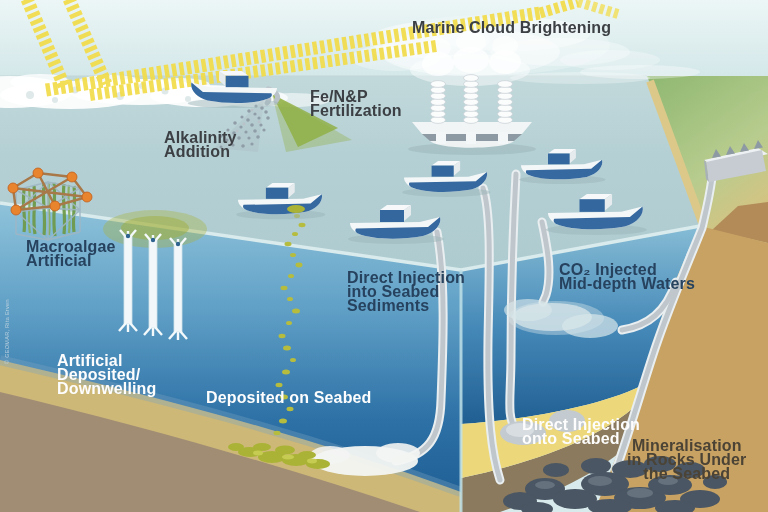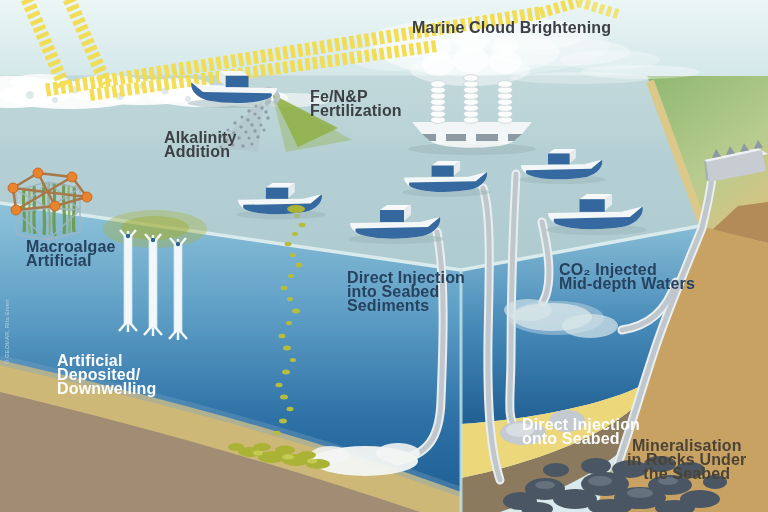--- a/index.html
+++ b/index.html
@@ -428,20 +428,21 @@
 <div class="lbl lbl-navy" style="left:26px;top:240px">
   <div>Macroalgae</div>
   <div>Artificial</div>
 </div>
 <div class="lbl lbl-white" style="left:57px;top:314px">
   <div>Artificial</div>
   <div>Deposited/</div>
   <div>Downwelling</div>
 </div>
 <div class="lbl lbl-white" style="left:206px;top:351px">
+  <div>Deposited on Seabed</div>
 </div>
 <div class="lbl lbl-navy" style="left:347px;top:271px">
   <div>Direct Injection</div>
   <div>into Seabed</div>
   <div>Sediments</div>
 </div>
 <div class="lbl lbl-navy" style="left:559px;top:263px">
   <div>CO₂ Injected</div>
   <div>Mid-depth Waters</div>
 </div>

